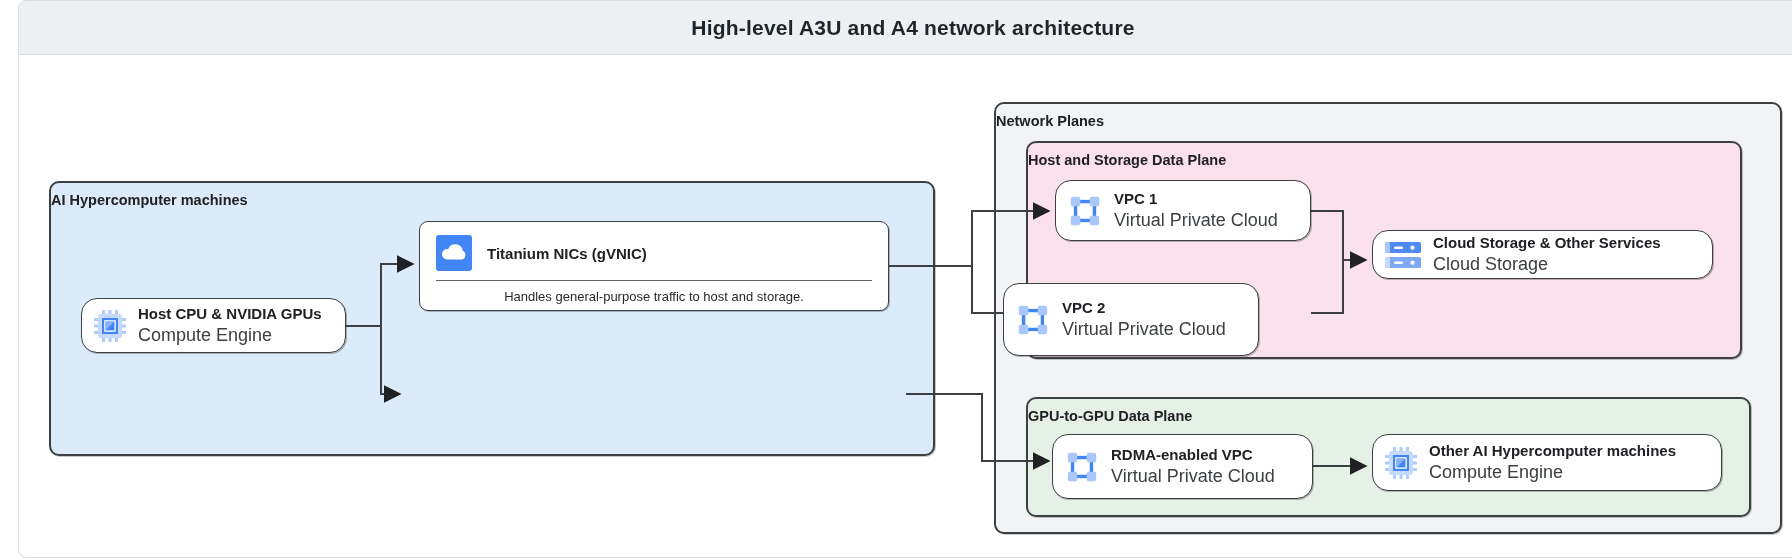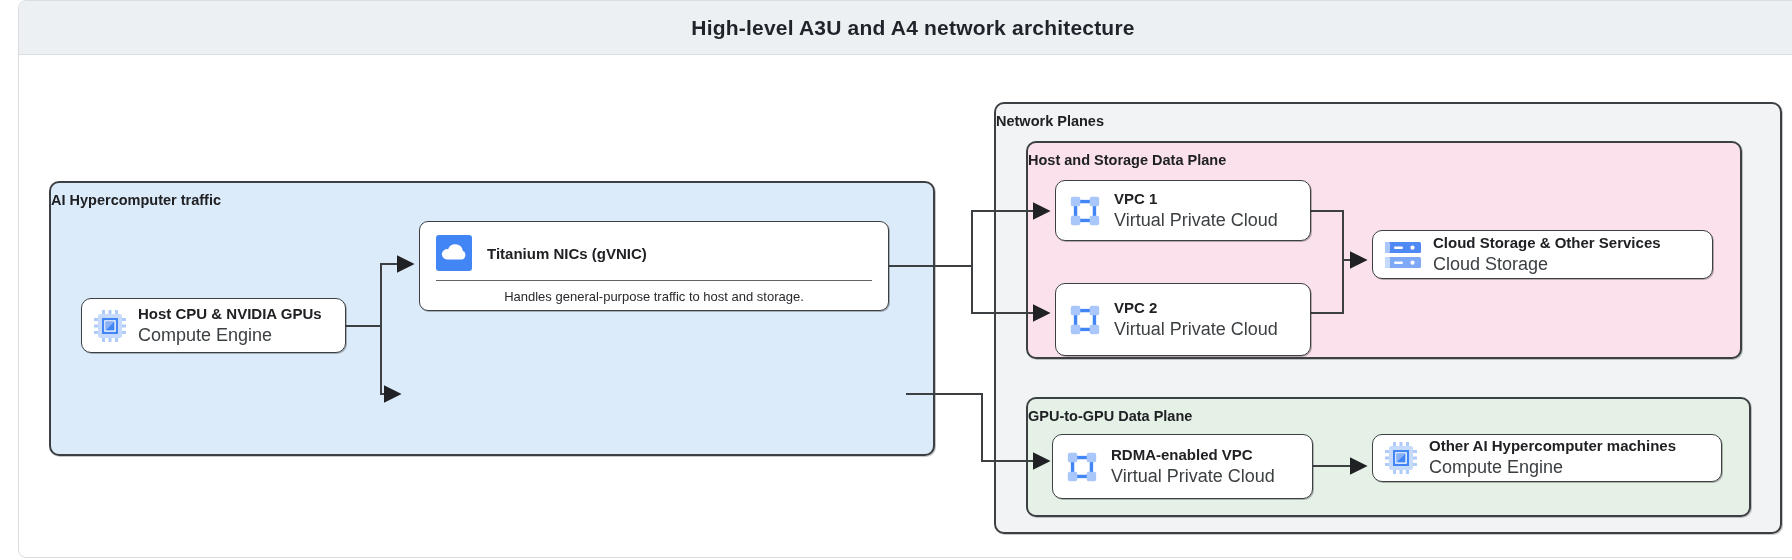--- a/index.html
+++ b/index.html
@@ -12,21 +12,21 @@
 
   .container{position:absolute;border:2px solid #3c4043;border-radius:10px;box-sizing:border-box;
              box-shadow:1px 1px 0 rgba(32,33,36,.25);}
   .container .clabel{position:absolute;top:9px;left:0;width:100%;text-align:left;
                      font-size:14.5px;font-weight:bold;color:#202124;}
   .c-machines{left:30px;top:180px;width:886px;height:275px;background:#dcebfa;}
   .c-planes{left:975px;top:101px;width:788px;height:432px;background:#f2f3f4;}
   .c-pink{left:1007px;top:140px;width:716px;height:218px;background:#fbe1ec;}
   .c-green{left:1007px;top:396px;width:725px;height:120px;background:#e5f1e7;}
 
-  .node{position:absolute;background:#ffffff;border:1.5px solid #3c4043;border-radius:10px;
+  .node{position:absolute;background:#ffffff;border:1.5px solid #3c4043;border-radius:16px;
         box-sizing:border-box;box-shadow:1px 1px 0 rgba(32,33,36,.3);
         display:flex;align-items:center;padding:0 12px;gap:12px;}
   .node .txt{display:flex;flex-direction:column;line-height:1.25;}
   .node .title{font-size:15px;font-weight:bold;color:#202124;white-space:nowrap;}
   .node .subtitle{font-size:18px;color:#3c4043;white-space:nowrap;}
   .icon{flex:0 0 auto;display:block;}
 
   .nicbox{position:absolute;background:#ffffff;border:1.5px solid #3c4043;border-radius:9px;
           box-sizing:border-box;box-shadow:1px 1px 0 rgba(32,33,36,.3);padding:12px 16px 0 16px;}
   .nicbox .toprow{display:flex;align-items:center;gap:15px;height:38px;}
@@ -39,21 +39,21 @@
 </head>
 <body>
 
 <div class="page">
 
   <div class="header">
     <h1>High-level A3U and A4 network architecture</h1>
   </div>
 
   <div class="container c-machines">
-    <div class="clabel">AI Hypercomputer traffic</div>
+    <div class="clabel">AI Hypercomputer machines</div>
   </div>
 
   <div class="container c-planes">
     <div class="clabel">Network Planes</div>
   </div>
   <div class="container c-pink">
     <div class="clabel">Host and Storage Data Plane</div>
   </div>
   <div class="container c-green">
     <div class="clabel">GPU-to-GPU Data Plane</div>
@@ -127,21 +127,21 @@
         <rect x="3" y="23" width="10" height="10" rx="2"></rect>
           <rect x="23" y="23" width="10" height="10" rx="2"></rect>
       </g>
     </svg>
     <div class="txt">
       <span class="title">VPC 1</span>
       <span class="subtitle">Virtual Private Cloud</span>
     </div>
   </div>
 
-  <div class="node" style="left:1036px;top:282px;width:256px;height:73px;">
+  <div class="node" style="left:984px;top:282px;width:256px;height:73px;">
     <svg class="icon" width="34" height="34" viewBox="0 0 36 36">
       <rect x="8" y="8" width="20" height="20" fill="none" stroke="#4285f4" stroke-width="3.6"></rect>
       <g fill="#a9c7fa">
         <rect x="3" y="3" width="10" height="10" rx="2"></rect>
           <rect x="23" y="3" width="10" height="10" rx="2"></rect>
         <rect x="3" y="23" width="10" height="10" rx="2"></rect>
           <rect x="23" y="23" width="10" height="10" rx="2"></rect>
       </g>
     </svg>
     <div class="txt">
@@ -176,21 +176,21 @@
         <rect x="3" y="23" width="10" height="10" rx="2"></rect>
           <rect x="23" y="23" width="10" height="10" rx="2"></rect>
       </g>
     </svg>
     <div class="txt">
       <span class="title">RDMA-enabled VPC</span>
       <span class="subtitle">Virtual Private Cloud</span>
     </div>
   </div>
 
-  <div class="node" style="left:1353px;top:433px;width:350px;height:48px;">
+  <div class="node" style="left:1353px;top:433px;width:350px;height:57px;">
     <svg class="icon" width="32" height="32" viewBox="0 0 36 36">
       <g fill="#aecbfa">
         <rect x="9" y="0" width="3.4" height="6"></rect>
           <rect x="16.3" y="0" width="3.4" height="6"></rect>
           <rect x="23.6" y="0" width="3.4" height="6"></rect>
         <rect x="9" y="30" width="3.4" height="6"></rect>
           <rect x="16.3" y="30" width="3.4" height="6"></rect>
           <rect x="23.6" y="30" width="3.4" height="6"></rect>
         <rect x="0" y="9" width="6" height="3.4"></rect>
           <rect x="0" y="16.3" width="6" height="3.4"></rect>

